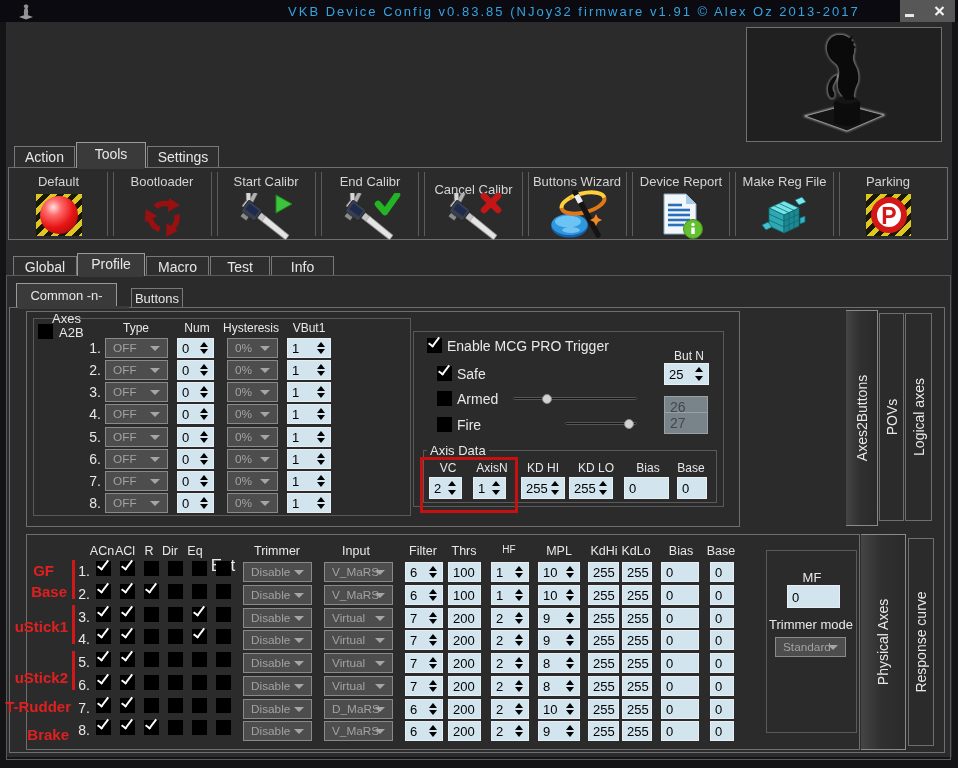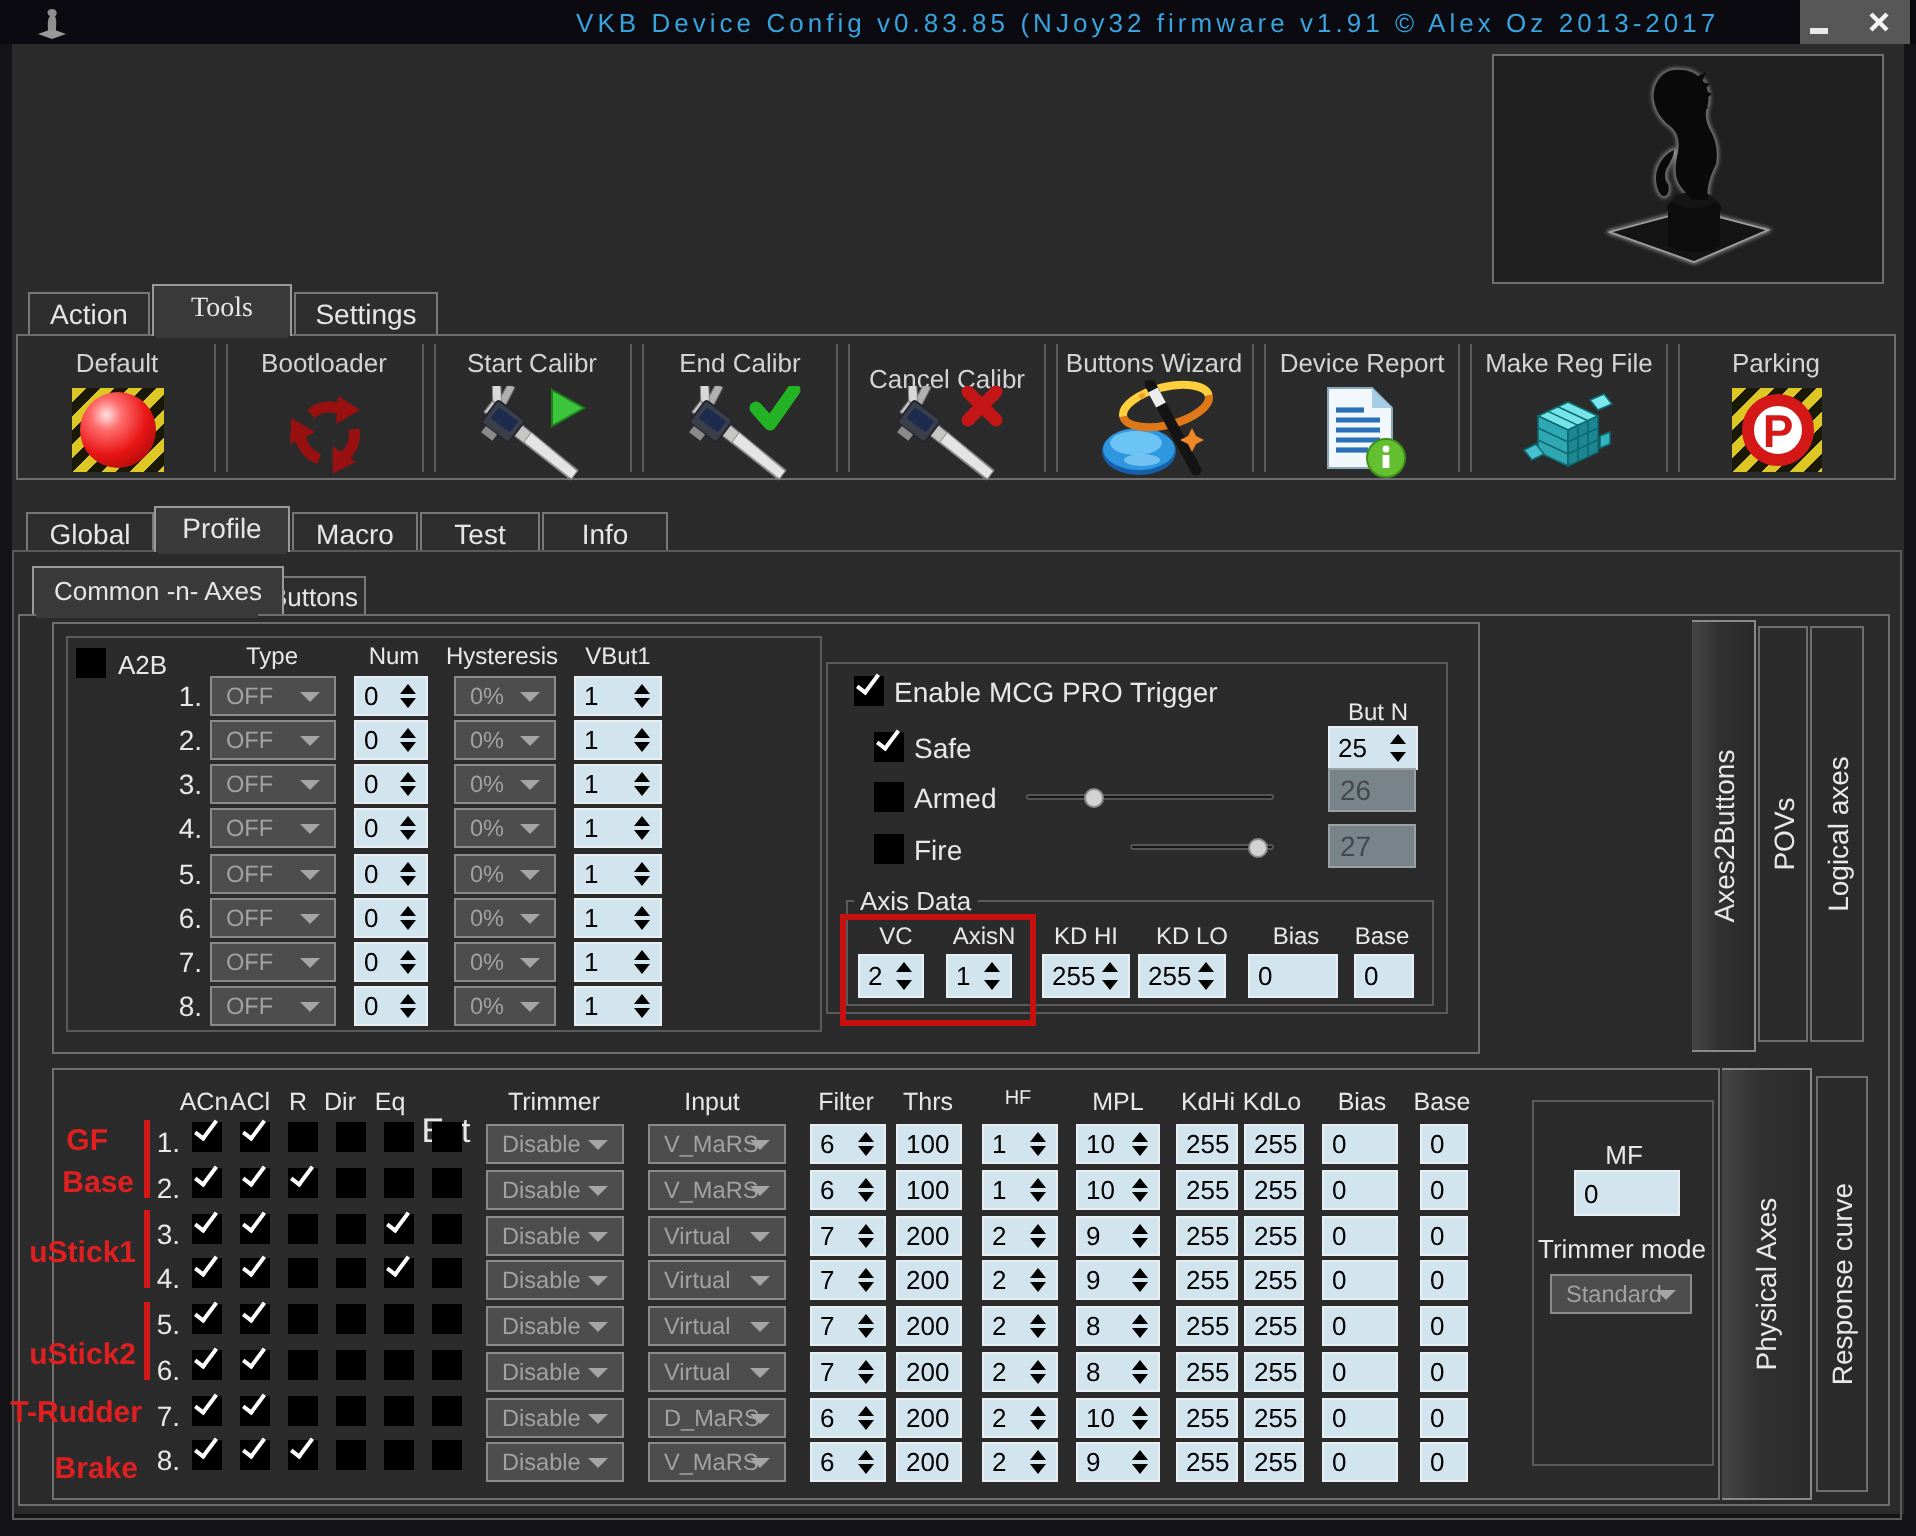--- a/index.html
+++ b/index.html
@@ -76,21 +76,21 @@
 </g>
 <path d="M99 77 L58 88 L100 103 L137 87 Z" fill="#141414" stroke="#9f9f9f" stroke-width="0.9"></path>
 <path d="M87 78 L87 95 Q100 101 113 95 L113 78 Z" fill="#0c0c0c"></path>
 <ellipse cx="100" cy="76" rx="13.5" ry="6" fill="#0d0d0d"></ellipse>
 <ellipse cx="100" cy="72" rx="10.5" ry="4" fill="#151515"></ellipse>
 <path d="M93 7 C85 6 79 13 80 22 C81 28 84 32 88 35 C92 38 93 43 92 48 C91 53 90 58 92 63 C94 67 97 69 99 72 L107 72 C106 66 108 60 111 54 C112 48 111 42 108 37 C106 33 105 29 107 24 C108 18 106 13 102 10 C99 7.5 96 7 93 7 Z" fill="#0a0a0a"></path>
 <path d="M90 47 C85 49 81 55 81 61 C81 66 83 70 85 70 C87 70 88 67 87 64 C85 62 85 58 87 55 C88 53 90 50 90 47 Z" fill="#0a0a0a"></path>
 <path d="M102 10 L106 8 L104 13 L108 14 L105 17 L109 19 L105 22 L107 26 L104 27 Z" fill="#0a0a0a"></path>
 </svg></div>
     <div class="tab" style="left:14px;top:146px;width:61px;height:21px;font-size:14px;line-height:21px;">Action</div>
-    <div class="tab selected" style="left:76px;top:142px;width:70px;height:26px;font-size:14px;line-height:23px;font-family:Liberation Serif, serif;">Tools</div>
+    <div class="tab selected" style="left:76px;top:142px;width:70px;height:26px;font-size:14px;line-height:23px;">Tools</div>
     <div class="tab" style="left:147px;top:146px;width:72px;height:21px;font-size:14px;line-height:21px;">Settings</div>
     <div class="panel" style="left:8px;top:167px;width:940px;height:73px;"></div>
     <div class="toolcell" style="left:111px;width:102px">
       <div style="margin-top:4px">Bootloader</div>
     </div>
     <div class="toolcell" style="left:7.5px;width:102px">
       <div style="margin-top:4px">Default</div>
     </div>
     <div class="toolcell" style="left:215px;width:102px">
       <div style="margin-top:4px">Start Calibr</div>
@@ -224,21 +224,21 @@
 <circle cx="19" cy="19" r="15" fill="none" stroke="#d41818" stroke-width="6"></circle>
 <text x="19" y="27.5" font-size="23" font-weight="bold" font-family="Liberation Sans" fill="#d41818" text-anchor="middle">P</text>
 </svg>
     </div>
     <div class="tab" style="left:13px;top:256px;width:64px;height:20px;font-size:14px;line-height:20px;">Global</div>
     <div class="tab selected" style="left:77px;top:253px;width:68px;height:23px;font-size:14px;line-height:21px;">Profile</div>
     <div class="tab" style="left:146px;top:256px;width:63px;height:20px;font-size:14px;line-height:20px;">Macro</div>
     <div class="tab" style="left:210px;top:256px;width:60px;height:20px;font-size:14px;line-height:20px;">Test</div>
     <div class="tab" style="left:271px;top:256px;width:63px;height:20px;font-size:14px;line-height:20px;">Info</div>
     <div class="abs frame2" style="left:6px;top:275px;width:945px;height:485px;"></div>
-    <div class="tab selected" style="left:16px;top:283px;width:126px;height:24px;font-size:13px;line-height:23px;">Common -n- Axes</div>
+    <div class="tab selected" style="left:16px;top:283px;width:101px;height:24px;font-size:13px;line-height:23px;">Common -n- Axes</div>
     <div class="tab" style="left:131px;top:288px;width:52px;height:20px;font-size:13px;line-height:20px;">Buttons</div>
     <div class="abs" style="left:78px;top:166px;width:66px;height:2.5px;background:#3a3a3a;z-index:4;"></div>
     <div class="abs" style="left:79px;top:274px;width:64px;height:2.5px;background:#3a3a3a;z-index:4;"></div>
     <div class="abs" style="left:18px;top:306px;width:111px;height:2.5px;background:#3a3a3a;z-index:4;"></div>
     <div class="abs frame" style="left:9px;top:307px;width:936px;height:446px;"></div>
     <div class="abs frame" style="left:26px;top:311px;width:714px;height:216px;"></div>
     <div class="abs frame2" style="left:33px;top:318px;width:378px;height:198px;"></div>
     <div class="cb" style="left:38px;top:324px;width:15px;height:15px"></div>
     <div class="lb" style="left:59px;top:325px;font-size:13px;">A2B</div>
     <div class="lb" style="left:136px;top:321px;font-size:12px;transform:translateX(-50%);">Type</div>
@@ -443,21 +443,21 @@
       <span>25</span>
       <i class="ar">
         <i class="up"></i>
         <i class="dn"></i>
       </i>
     </div>
     <div class="cb" style="left:437px;top:391px;width:15px;height:15px"></div>
     <div class="lb" style="left:457px;top:391px;font-size:14px;">Armed</div>
     <div class="slider" style="left:513px;top:397px;width:124px;"> </div>
     <div class="thumb" style="left:542px;top:394px"></div>
-    <div class="gfld" style="left:664px;top:384px;width:44px;height:22px">
+    <div class="gfld" style="left:664px;top:396px;width:44px;height:22px">
       <span>26</span>
     </div>
     <div class="cb" style="left:437px;top:417px;width:15px;height:15px"></div>
     <div class="lb" style="left:457px;top:417px;font-size:14px;">Fire</div>
     <div class="slider" style="left:565px;top:422px;width:72px;"> </div>
     <div class="thumb" style="left:624px;top:419px"></div>
     <div class="gfld" style="left:664px;top:412px;width:44px;height:22px">
       <span>27</span>
     </div>
     <div class="abs frame2" style="left:423px;top:450px;width:294px;height:53px;"></div>

